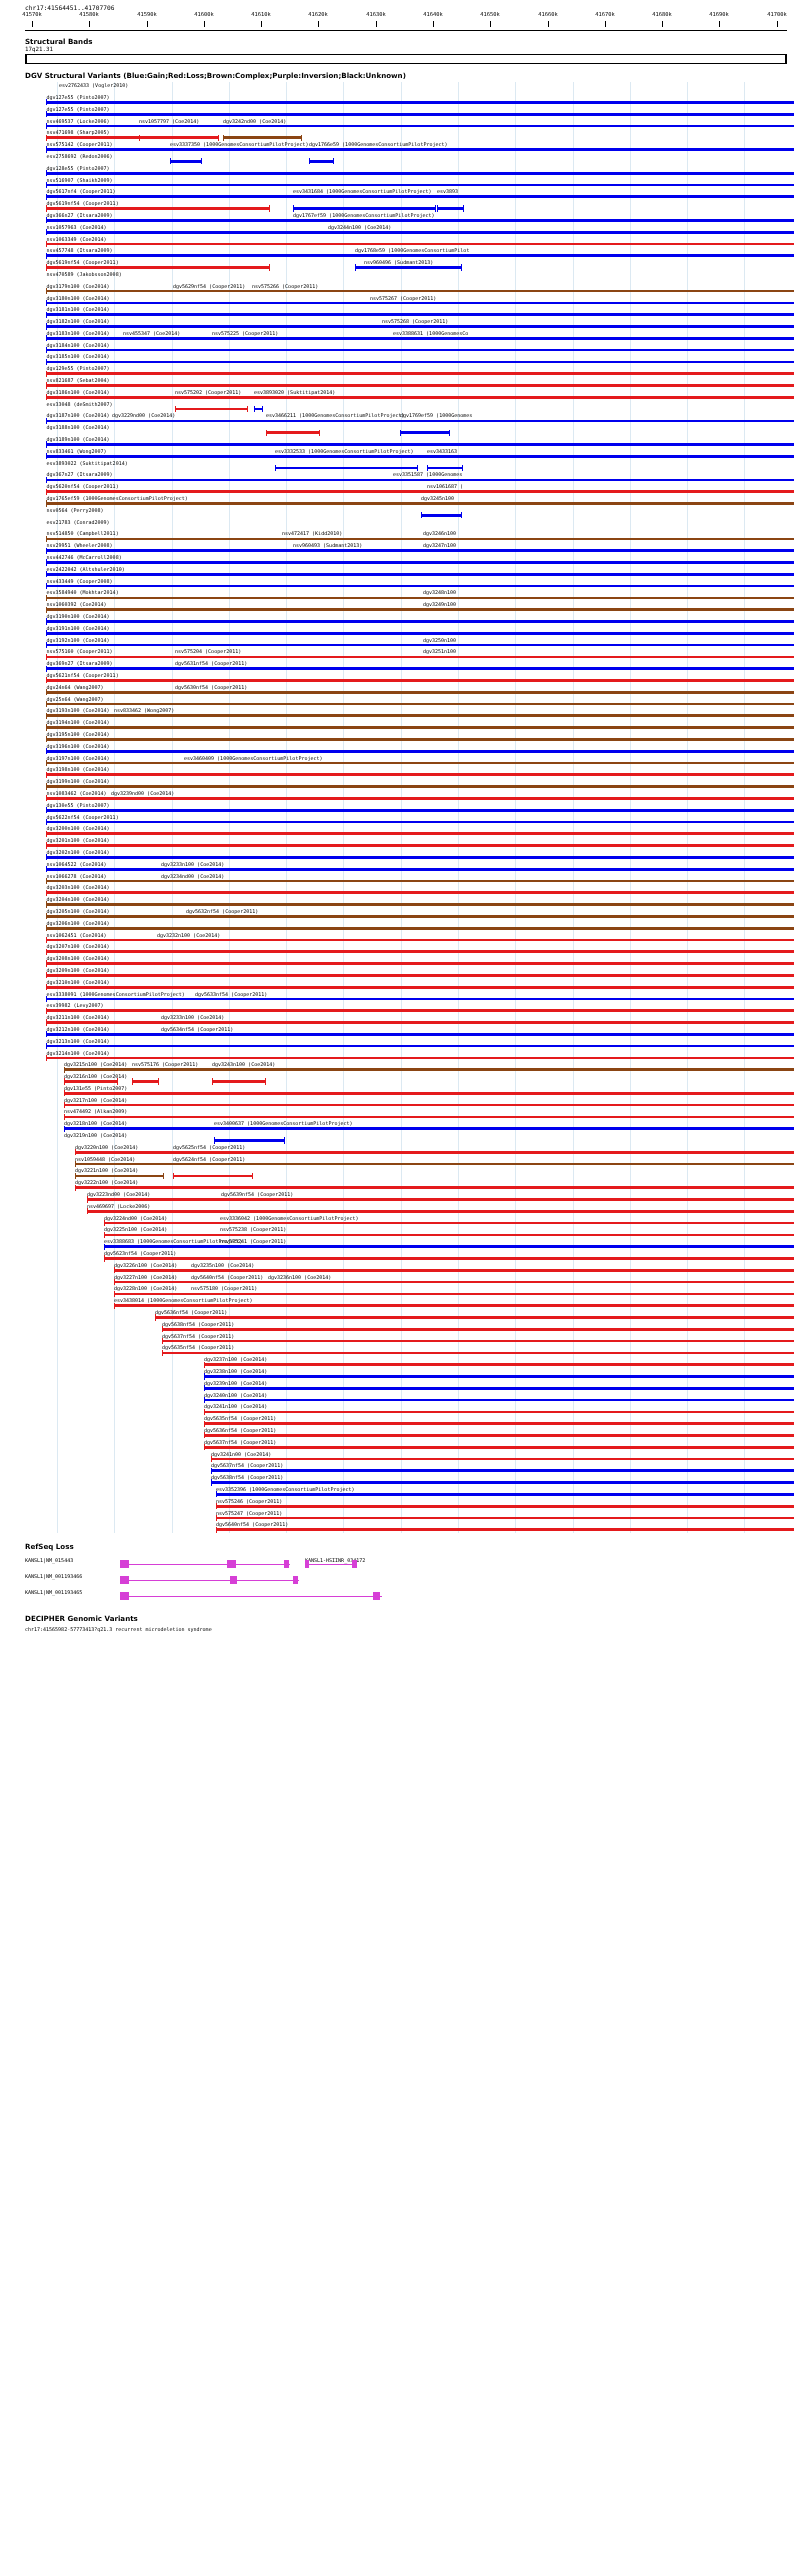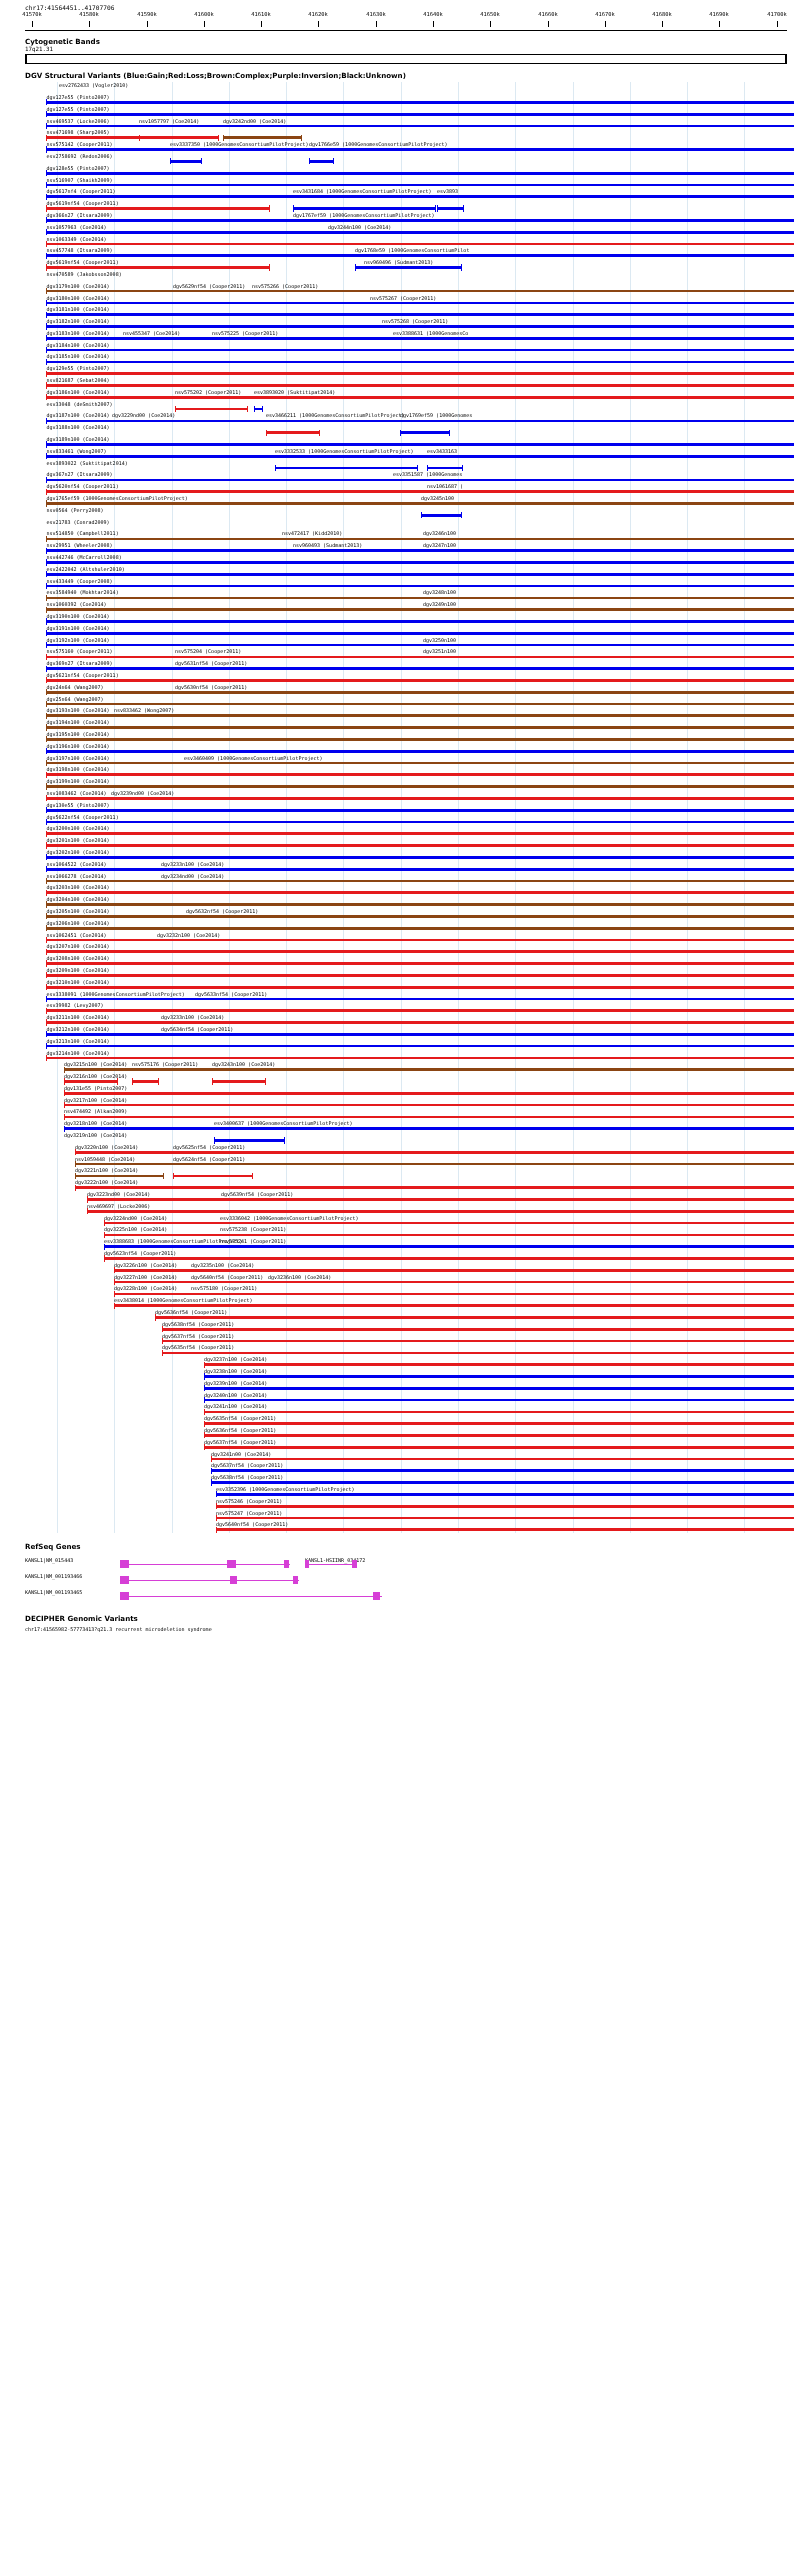--- a/index.html
+++ b/index.html
@@ -73,21 +73,21 @@
       <i class="tick" style="left: 580px;"></i>
       <div class="tlabel" style="left: 580px;">41670k</div>
       <i class="tick" style="left: 637px;"></i>
       <div class="tlabel" style="left: 637px;">41680k</div>
       <i class="tick" style="left: 694px;"></i>
       <div class="tlabel" style="left: 694px;">41690k</div>
       <i class="tick" style="left: 752px;"></i>
       <div class="tlabel" style="left: 752px;">41700k</div>
     </div>
 
-  <div class="section-title">Cytogenetic Bands</div>
+  <div class="section-title">Structural Bands</div>
   <div class="section-sub">17q21.31</div>
   <div class="cytoband">
       <i class="cmark" style="left:0;"></i>
       <i class="cmark" style="right:0;"></i>
     </div>
 
   <div class="section-title" style="margin-top:7.1px">DGV Structural Variants (Blue:Gain;Red:Loss;Brown:Complex;Purple:Inversion;Black:Unknown)</div>
 
   <div class="track" id="dgv-track">
     <div class="grid" id="grid1">
@@ -662,21 +662,21 @@
       <div class="row">
         <div class="lbl" style="left: 191px;">nsv575247 (Cooper2011)</div>
         <div class="bar tick-l tick-r" style="left: 191px; width: 582px; background: rgb(228, 26, 28);"></div>
       </div>
       <div class="row">
         <div class="lbl" style="left: 191px;">dgv5640nf54 (Cooper2011)</div>
         <div class="bar tick-l tick-r" style="left: 191px; width: 582px; background: rgb(228, 26, 28);"></div>
       </div>
     </div>
 
-  <div class="section-title" style="margin-top:9px">RefSeq Genes</div>
+  <div class="section-title" style="margin-top:9px">RefSeq Loss</div>
   <div class="genes" id="genes">
       <div class="gene-row">
         <div class="gene-lbl" style="left: 0px;">KANSL1|NM_015443</div>
         <div class="gene-line" style="left: 95px; width: 170px;"></div>
         <div class="gene-exon" style="left: 95px; width: 9px;"></div>
         <div class="gene-exon" style="left: 202px; width: 9px;"></div>
         <div class="gene-exon" style="left: 259px; width: 5.4px;"></div>
         <div class="gene-lbl" style="left: 280px;">KANSL1-HSIINR_034172</div>
         <div class="gene-line" style="left: 280px; width: 52px;"></div>
         <div class="gene-exon" style="left: 280px; width: 3.6px;"></div>

